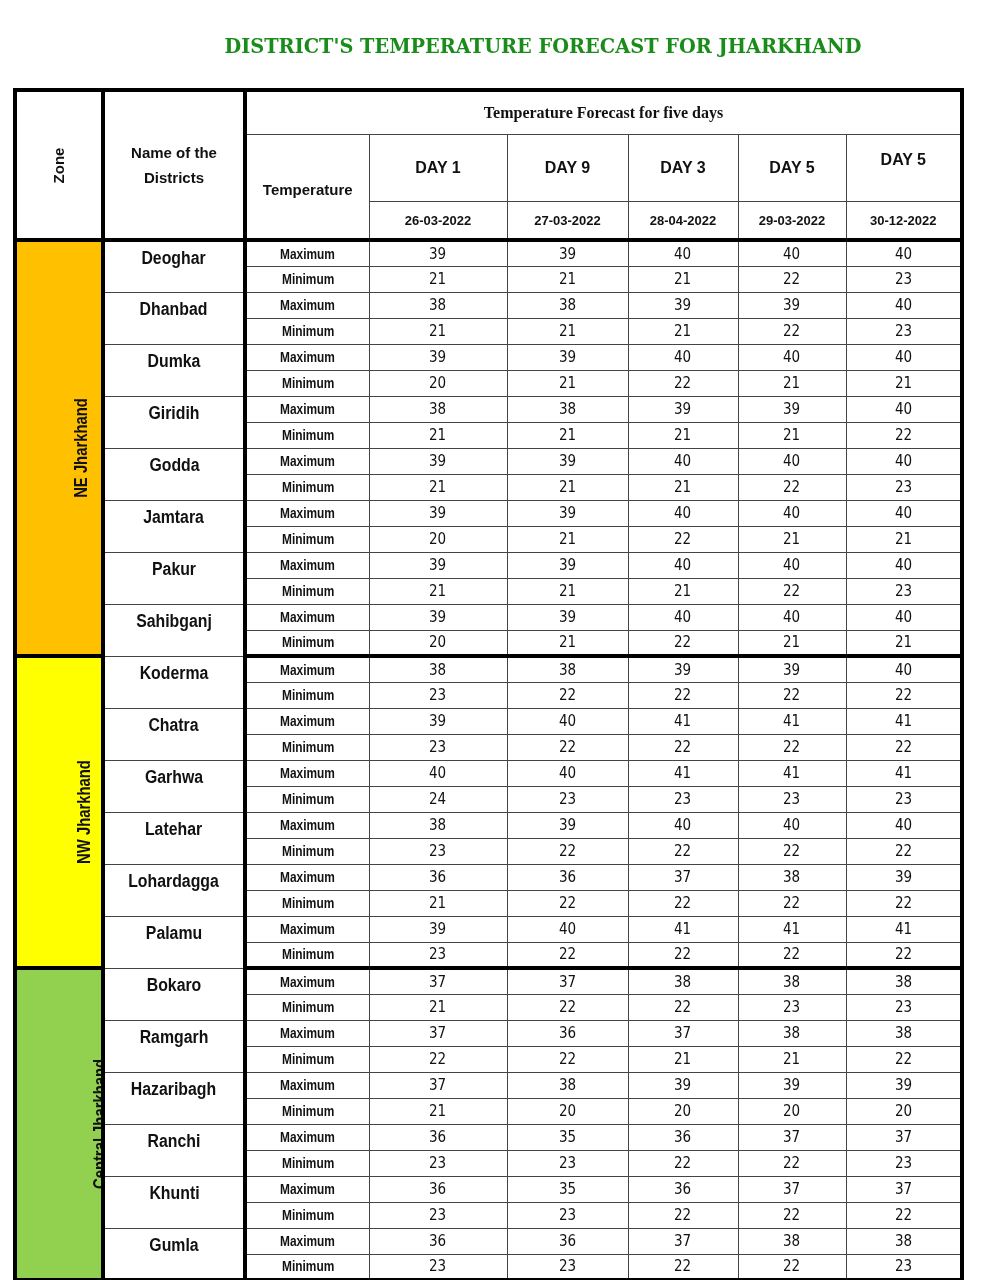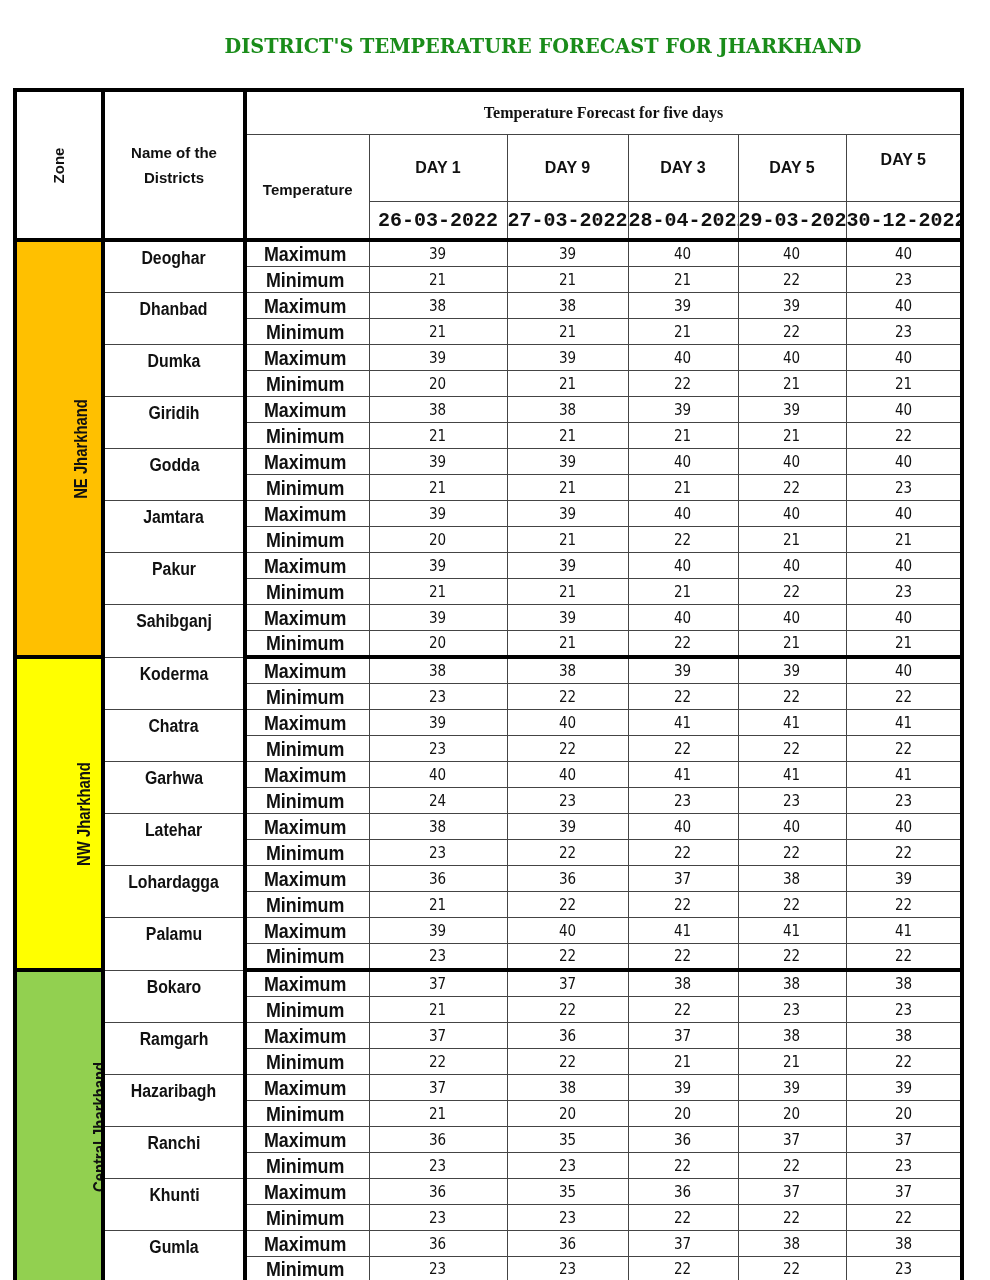--- a/index.html
+++ b/index.html
@@ -17,29 +17,29 @@
   table.fc td, table.fc th {
     border: 1px solid #444; padding: 0; text-align: center; vertical-align: middle;
     overflow: hidden; white-space: nowrap;
   }
   .hdr-zone, .hdr-name, .hdr-temp { font-family: "Liberation Sans", sans-serif; font-weight: bold; font-size: 15px; color: #111; }
   .hdr-zone { border-right: 4px solid #000 !important; border-bottom: 4px solid #000 !important; }
   .hdr-name { border-right: 4px solid #000 !important; border-bottom: 4px solid #000 !important; white-space: normal !important; line-height: 25px; }
   .hdr-temp { border-bottom: 4px solid #000 !important; }
   .hdr-forecast { font-family: "Liberation Serif", serif; font-weight: bold; font-size: 16px; color: #111; height: 42px; }
   .hdr-day { font-family: "Liberation Sans", sans-serif; font-weight: bold; font-size: 16px; color: #111; height: 50px; }
-  .hdr-date { font-family: Liberation Mono, monospace; font-weight: bold; font-size: 20px; color: #111; height: 36px; border-bottom: 4px solid #000 !important; }
+  .hdr-date { font-family: Liberation Sans, sans-serif; font-weight: bold; font-size: 13px; color: #111; height: 36px; border-bottom: 4px solid #000 !important; }
   .vtext {
     display: inline-block; transform: rotate(-90deg); white-space: nowrap;
   }
   .zone-cell { border-right: 4px solid #000 !important; border-bottom: 4px solid #000 !important; font-family: "Liberation Sans", sans-serif; font-weight: bold; font-size: 19px; color: #111; }
   .zone-text { transform: rotate(-90deg) scaleX(0.78); }
   .dist-cell { border-right: 4px solid #000 !important; font-family: "Liberation Sans", sans-serif; font-weight: bold; font-size: 18px; color: #111; vertical-align: top !important; padding-top: 6px !important; }
   .dist-cell .dn { display: inline-block; transform: scaleX(0.88); }
-  .type-cell { text-align: center; padding-left: 9px !important; font-family: "Liberation Sans", sans-serif; font-weight: bold; font-size: 21px; color: #111; }
+  .type-cell { text-align: center; padding-left: 9px !important; font-family: "Liberation Sans", sans-serif; font-weight: bold; font-size: 14px; color: #111; }
   .type-cell span { display: inline-block; transform: scaleX(0.85); transform-origin: left center; }
   .val-cell { font-family: "DejaVu Sans", sans-serif; font-size: 15px; color: #111; }
   .val-cell span { display: inline-block; transform: scaleX(0.9); }
   tr.zone-end td { border-bottom: 4px solid #000 !important; }
 </style>
 </head>
 <body>
 
 <div class="title">DISTRICT'S TEMPERATURE FORECAST FOR JHARKHAND</div>
 

